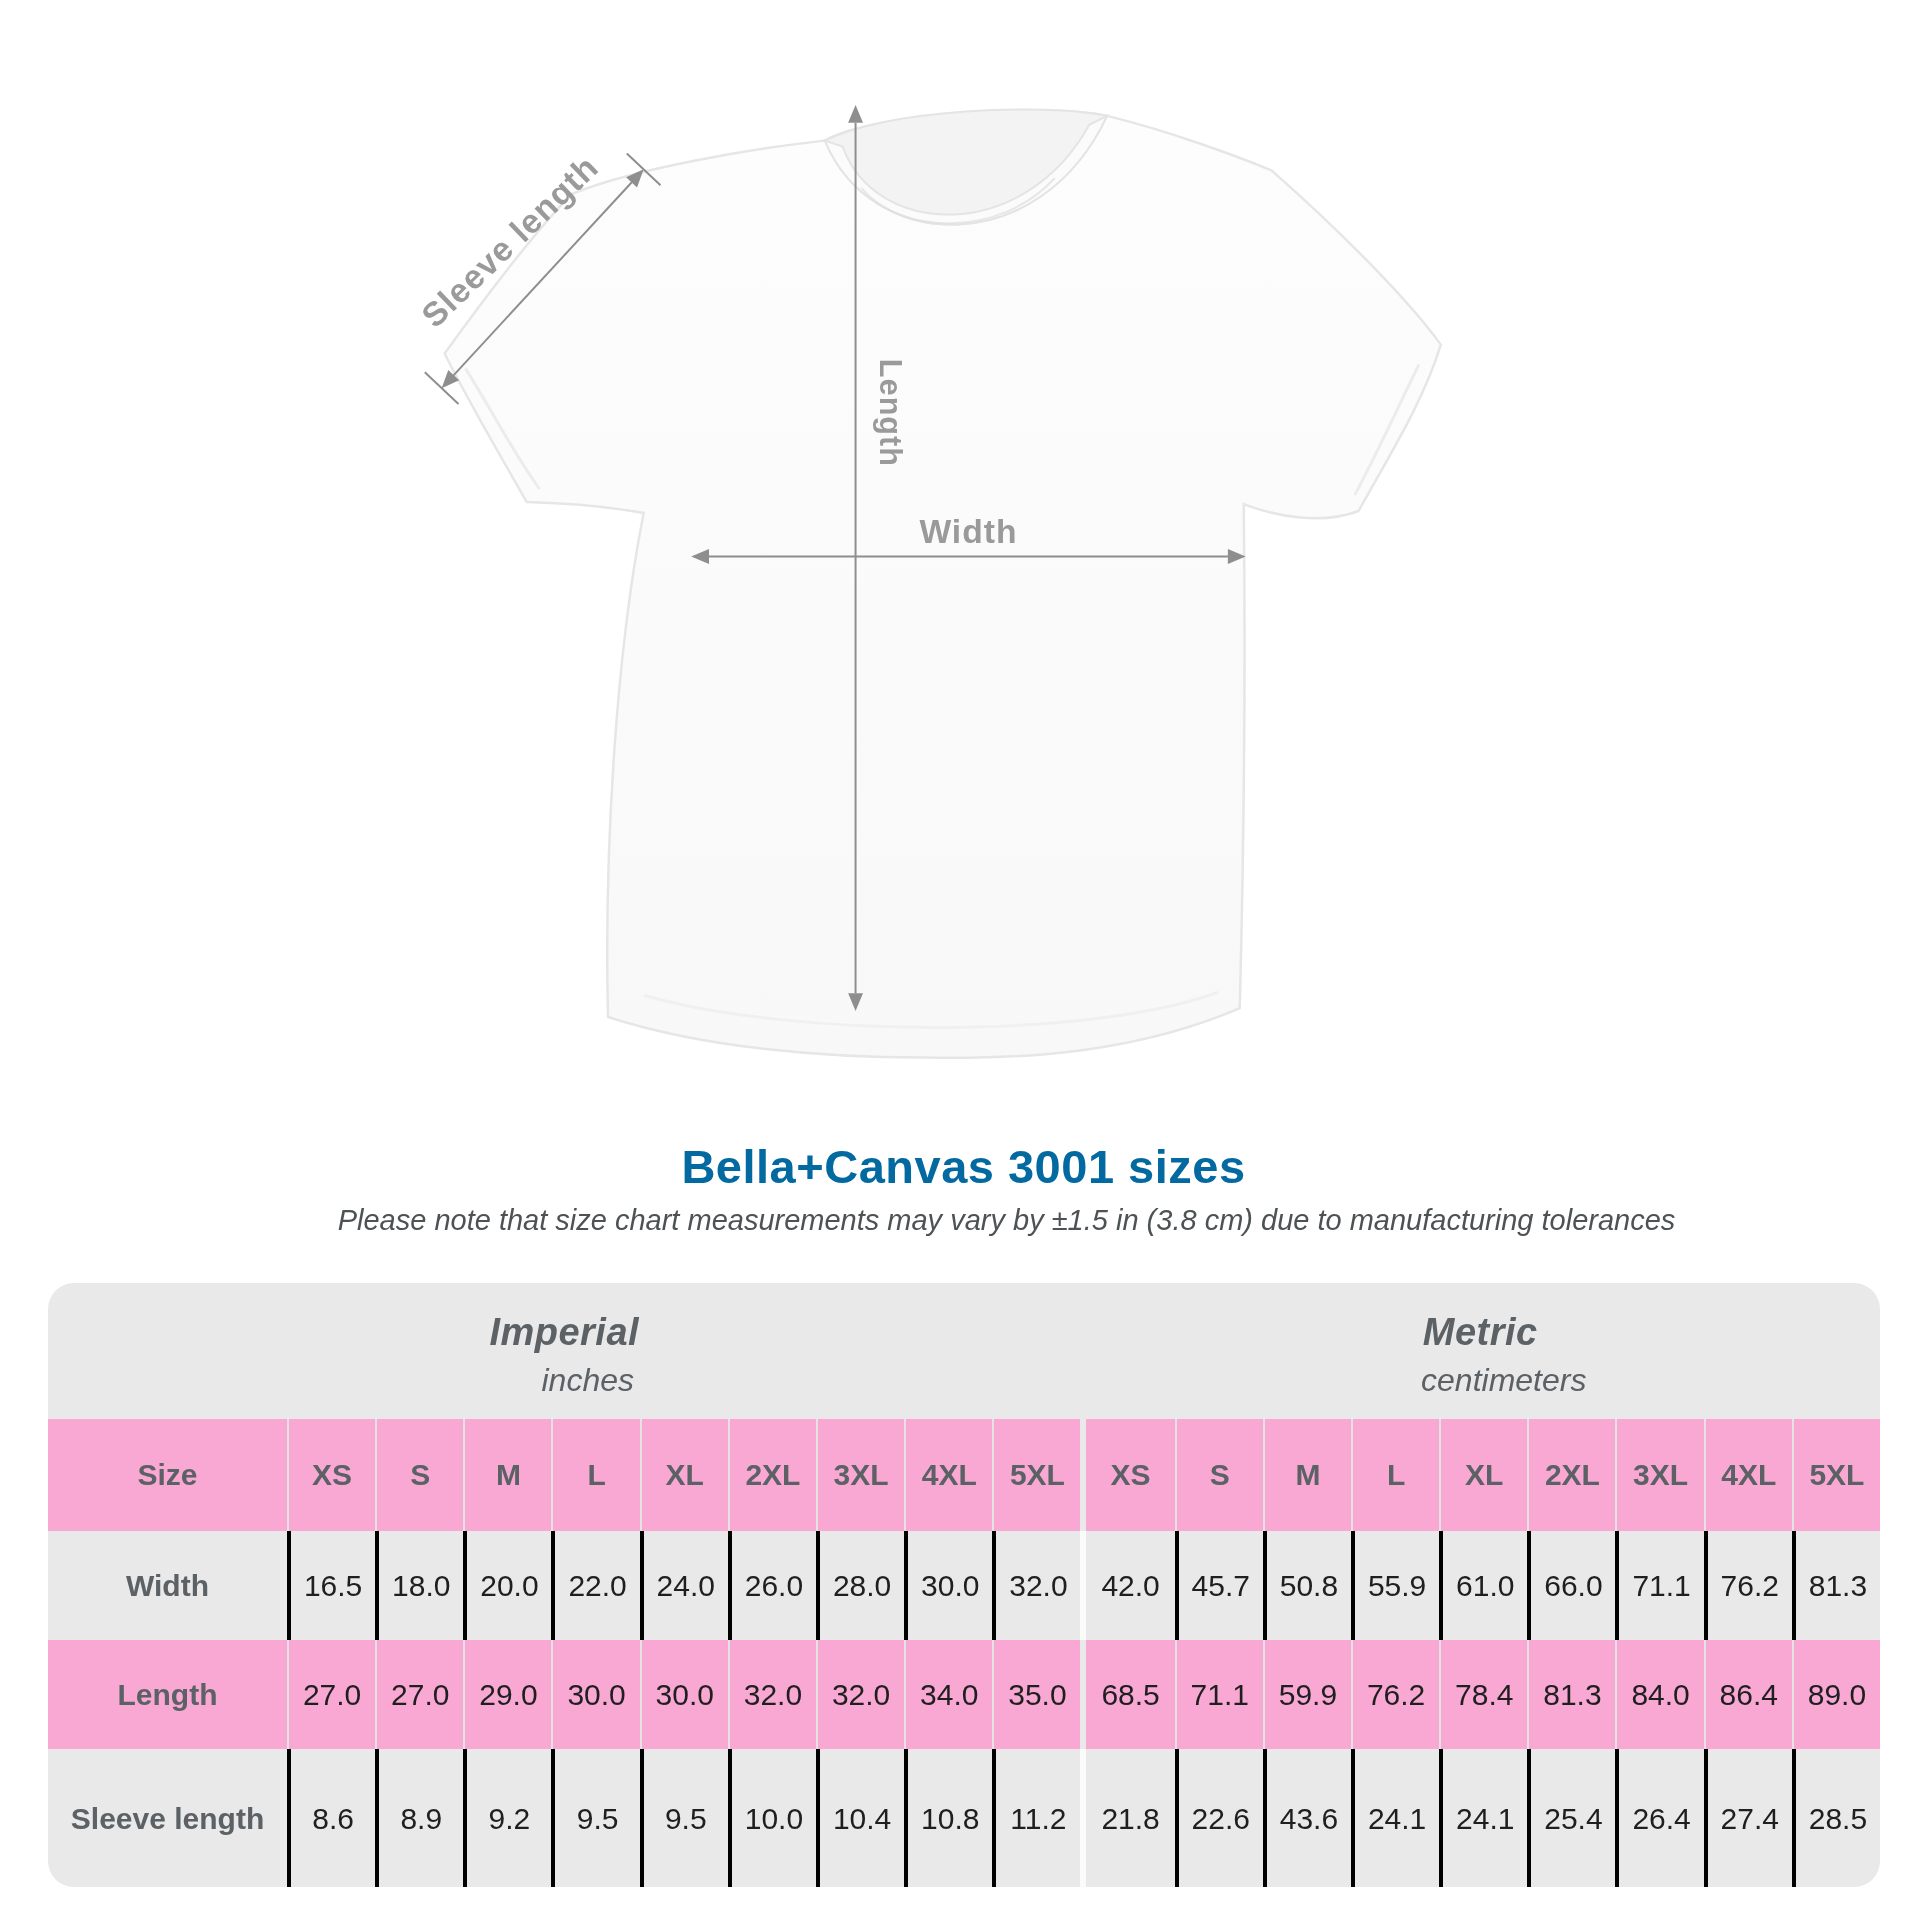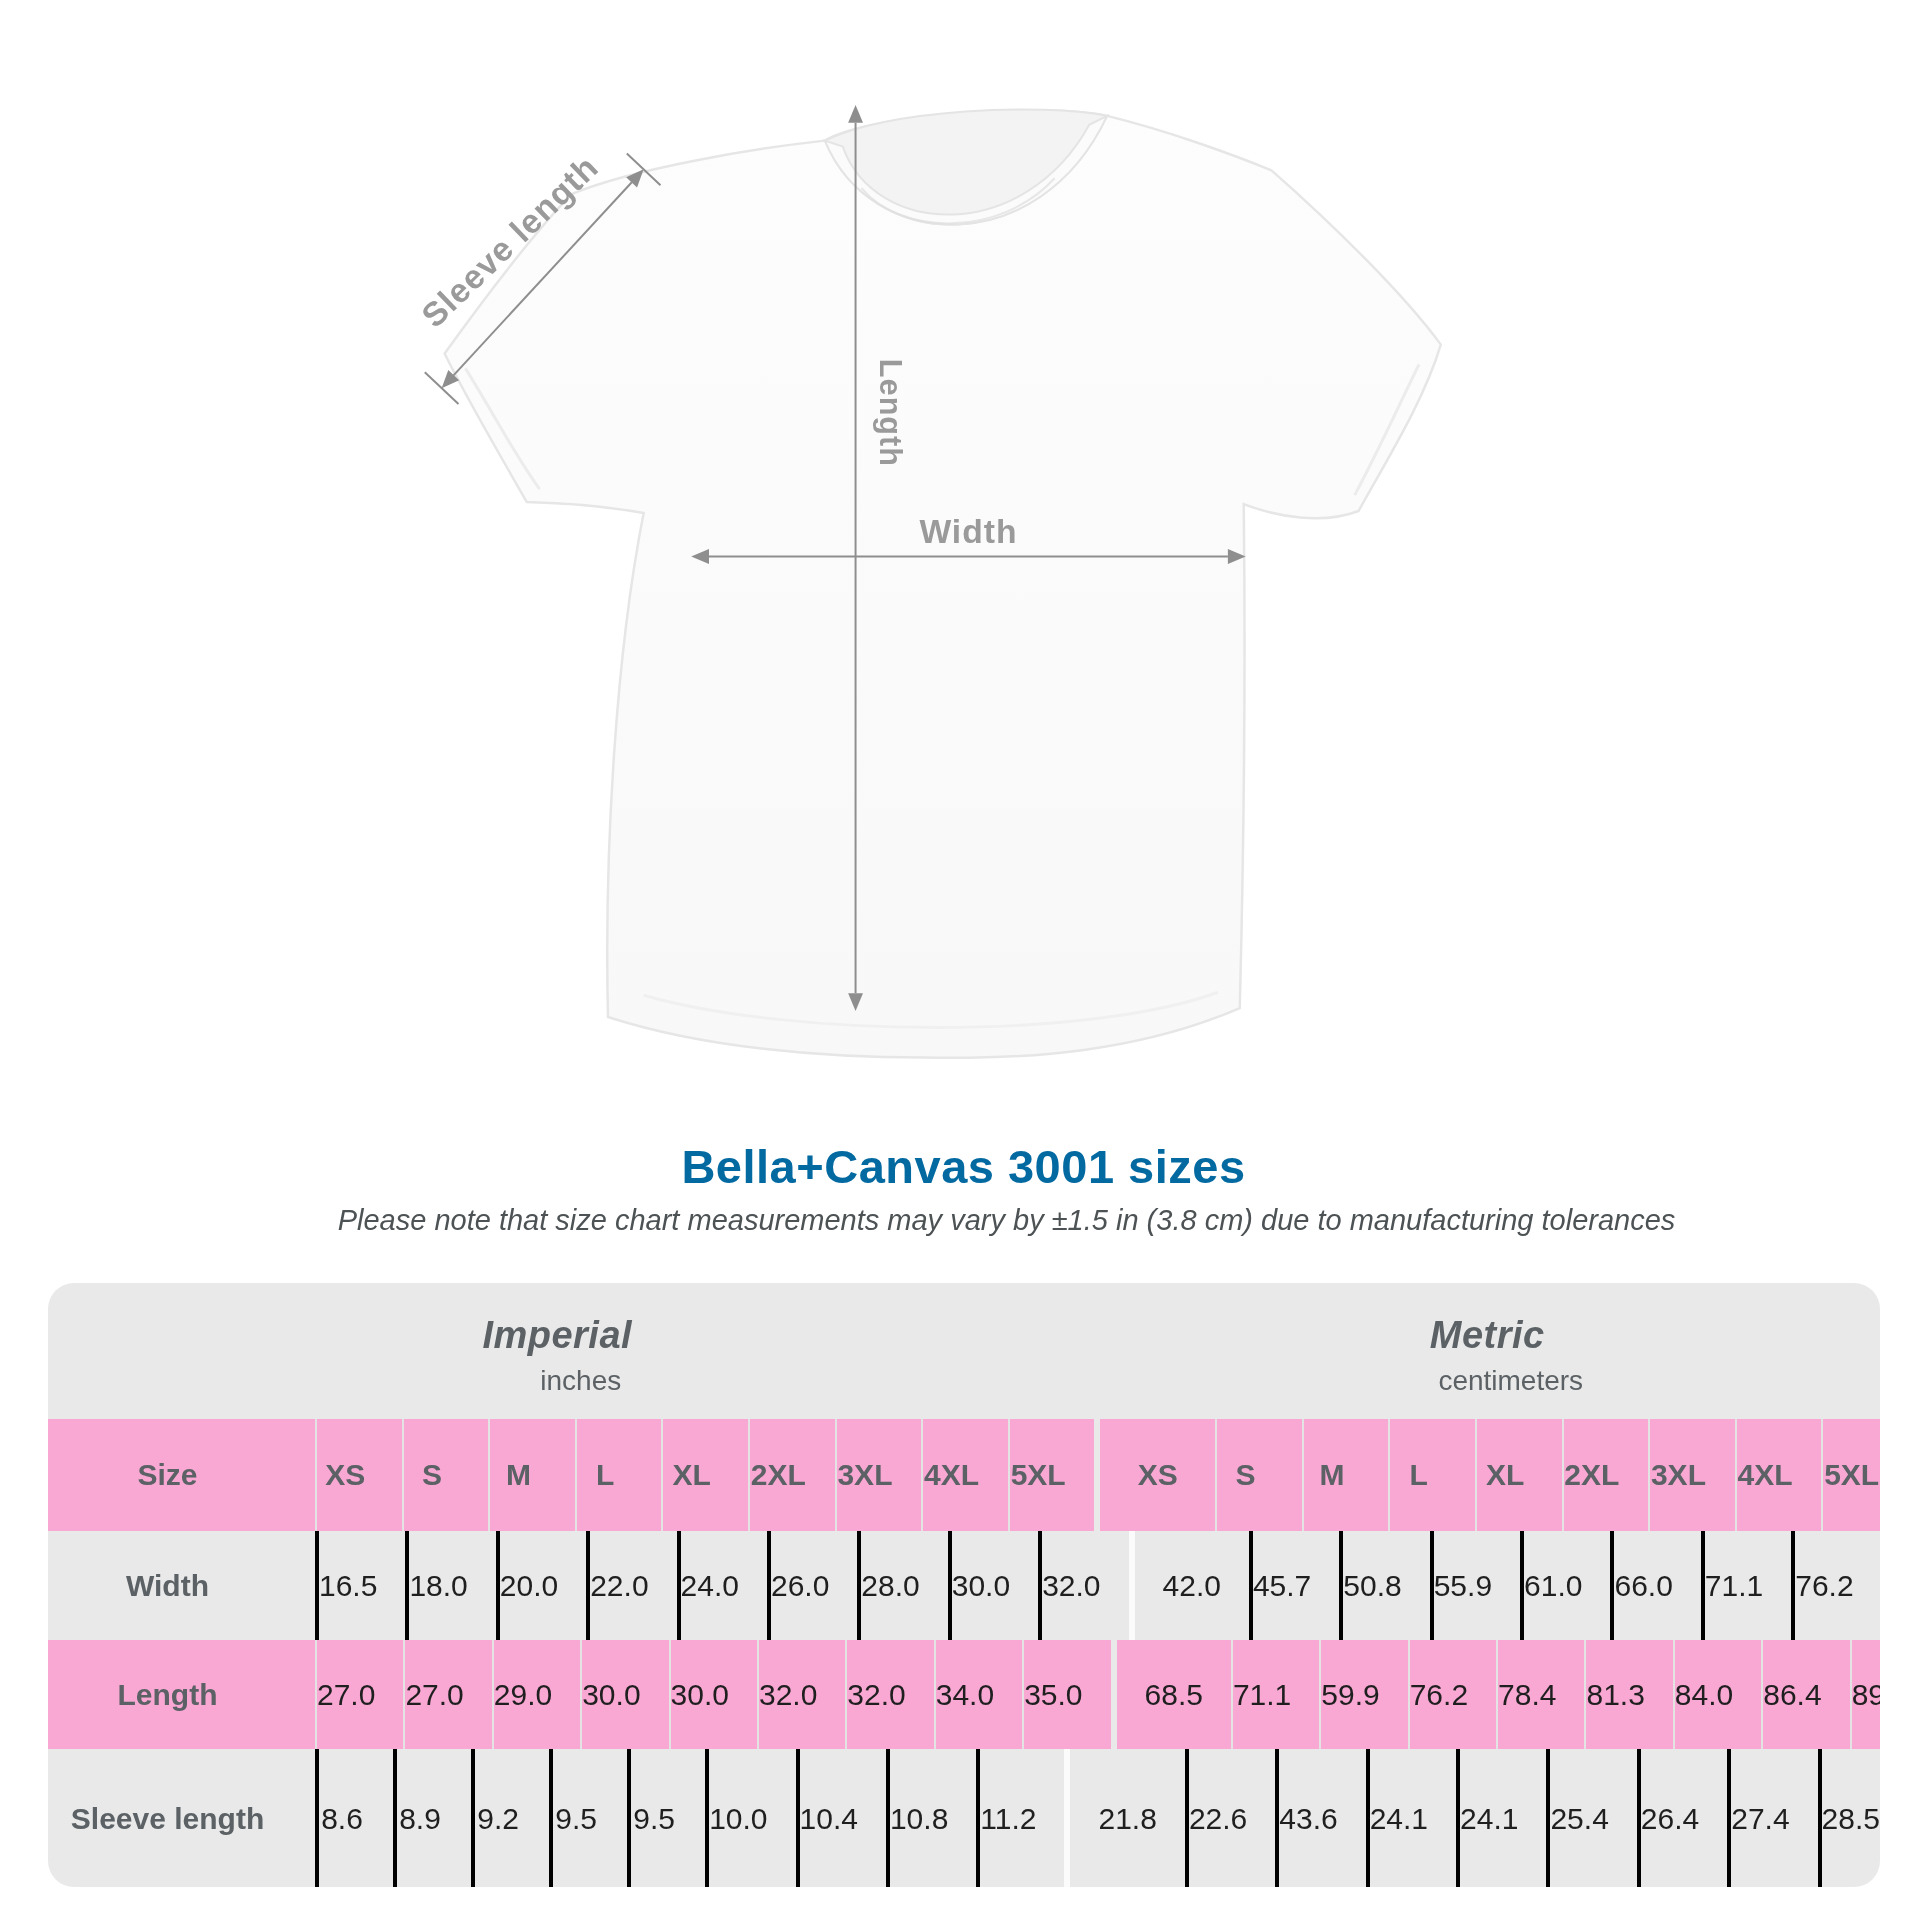--- a/index.html
+++ b/index.html
@@ -18,27 +18,27 @@
   .subtitle{
     position:absolute;top:1204px;left:0;width:100%;text-align:center;
     font-size:29px;font-style:italic;color:#4d5254;margin-left:43px;
   }
 
   
   .sizetable{
     position:absolute;left:48px;top:1283px;width:1832px;height:604px;
     background:#e9e9e9;border-radius:26px;overflow:hidden;
   }
-  .grid{display:grid;grid-template-columns:239px repeat(9,1fr) 6px repeat(9,1fr);gap:28px;}
+  .grid{display:grid;grid-template-columns:239px repeat(9,1fr) 6px repeat(9,1fr);}
   .group-row{height:136px;}
   .group{display:flex;flex-direction:column;align-items:center;justify-content:center;padding-top:8px;}
   .g-imp{grid-column:1/11;}
   .g-met{grid-column:11/21;}
   .group-label{font-size:38px;font-weight:700;font-style:italic;color:#5b6165;letter-spacing:0.5px;}
-  .group-sub{font-size:28px;color:#5b6165;margin-top:8px;margin-left:47px;}
+  .group-sub{font-size:32px;font-style:italic;color:#5b6165;margin-top:8px;margin-left:47px;}
 
   .trow{height:109px;}
   .trow.hdr{height:112px;}
   .trow.last{height:139px;}
   .cell{
     display:flex;align-items:center;justify-content:center;height:100%;
     font-size:30px;color:#1f1f1f;
   }
   .cell.head,.cell.lab{font-weight:700;color:#5b6165;}
   .white{background:#f9a8d4;}

